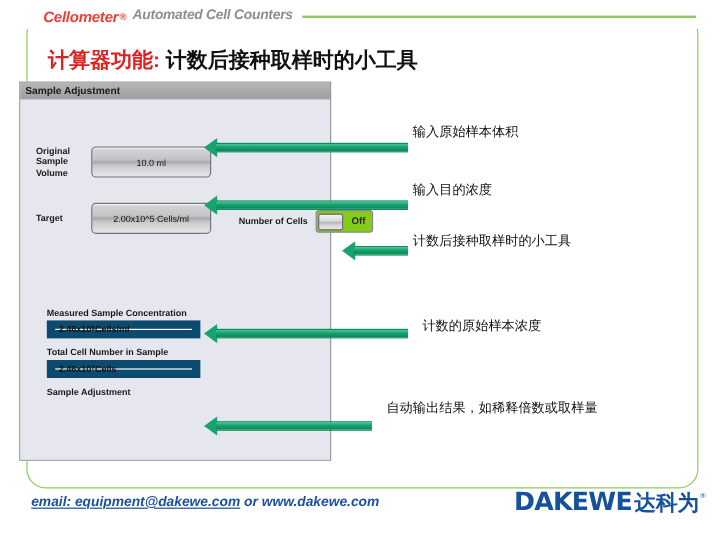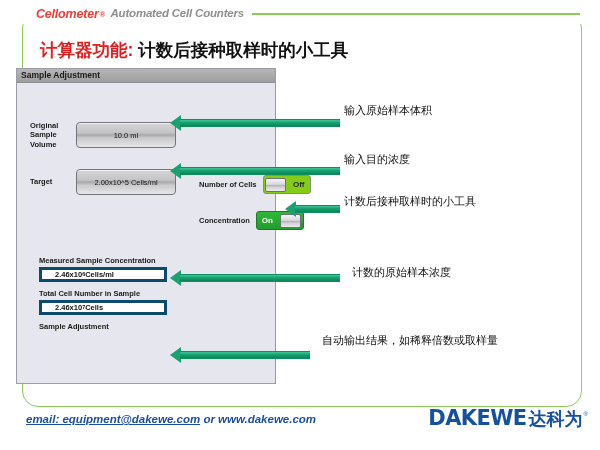--- a/index.html
+++ b/index.html
@@ -224,25 +224,25 @@
     font-size: 7.5px;
     font-weight: bold;
     color: #1a1a1a;
     margin-bottom: 1.5px;
     line-height: 1.1;
   }
   .readout-box {
     width: 128px;
     height: 15px;
     background: #ffffff;
-    border: 3px solid #0c4a6e;
-    box-sizing: border-box;
-    display: flex;
-    align-items: center;
-    padding-left: 13px;
+    border: 7px solid #0c4a6e;
+    box-sizing: border-box;
+    display: flex;
+    align-items: center;
+    padding-left: 3px;
     font-size: 7.5px;
     font-weight: bold;
     color: #121212;
     margin-bottom: 8px;
   }
   .readout-box.tall {
     height: 30px;
     align-items: flex-start;
     padding-top: 2px;
   }
@@ -381,27 +381,20 @@
     </div>
 
     <div class="toggle-row" id="row-number-of-cells">
       <span class="toggle-label">Number of Cells</span>
       <span class="toggle off">
         <span class="toggle-knob"></span>
         <span class="toggle-text">Off</span>
       </span>
     </div>
 
-    <div class="toggle-row" id="row-concentration">
-      <span class="toggle-label">Concentration</span>
-      <span class="toggle on">
-        <span class="toggle-text">On</span>
-        <span class="toggle-knob"></span>
-      </span>
-    </div>
 
     <div id="readout-group">
 
       <div class="readout-label">Measured Sample Concentration</div>
       <div class="readout-box">
         <span>2.46x10</span>
           <span class="sup">6</span>
           <span> Cells/ml</span>
       </div>
 

